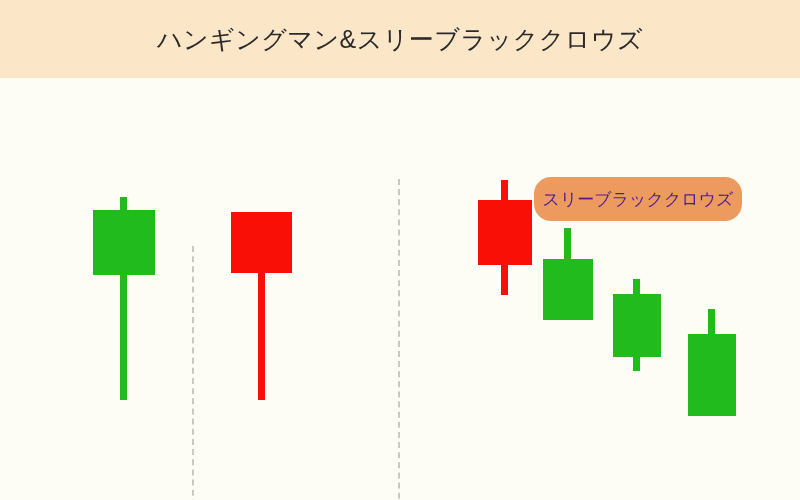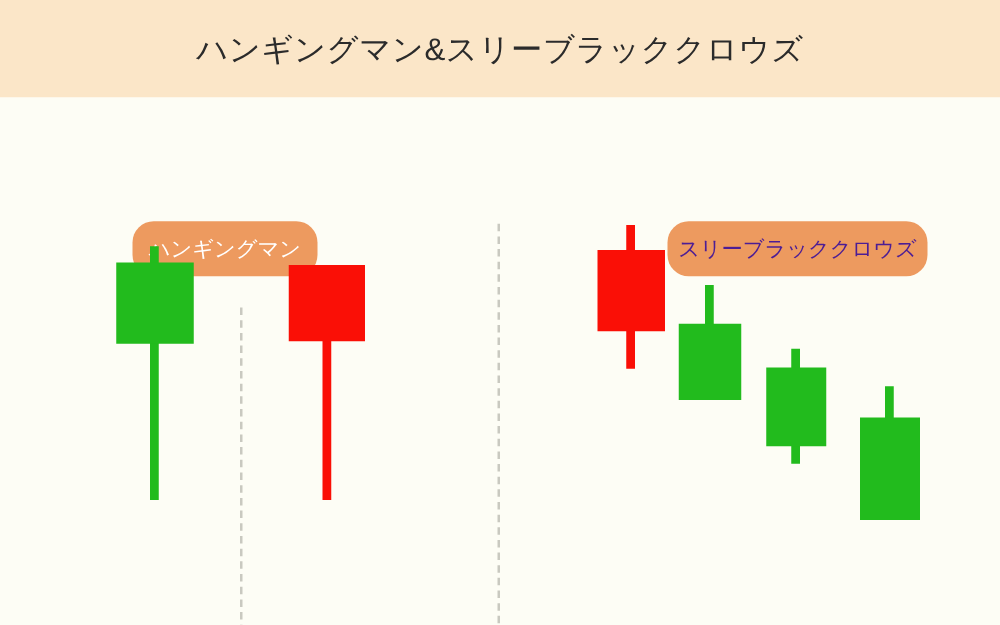--- a/index.html
+++ b/index.html
@@ -110,21 +110,20 @@
 
   <div class="header" style="background: rgb(251, 230, 200);">
     <div class="header-title" style="color: rgb(43, 43, 43);">ハンギングマン&amp;スリーブラッククロウズ</div>
   </div>
 
   <div class="chart-area">
 
     <div class="divider divider-1" style="border-left-color: rgb(201, 201, 192);"></div>
     <div class="divider divider-2" style="border-left-color: rgb(201, 201, 192);"></div>
 
-    <div class="badge badge-hanging-man" style="background: rgb(237, 154, 95); color: rgb(255, 255, 255);">ハンギングマン</div>
 
     <div class="badge badge-three-crows" style="background: rgb(237, 154, 95); color: #4c1d95;">スリーブラッククロウズ</div>
 
     <div class="candle up">
       <div class="wick" style="left: 120px; top: 119px; height: 203px; background: rgb(34, 187, 29);"></div>
       <div class="body" style="left: 93px; top: 132px; width: 62px; height: 65px; background: rgb(34, 187, 29);"></div>
     </div>
 
     <div class="candle down">
       <div class="wick" style="left: 258px; top: 134px; height: 188px; background: rgb(250, 15, 6);"></div>

